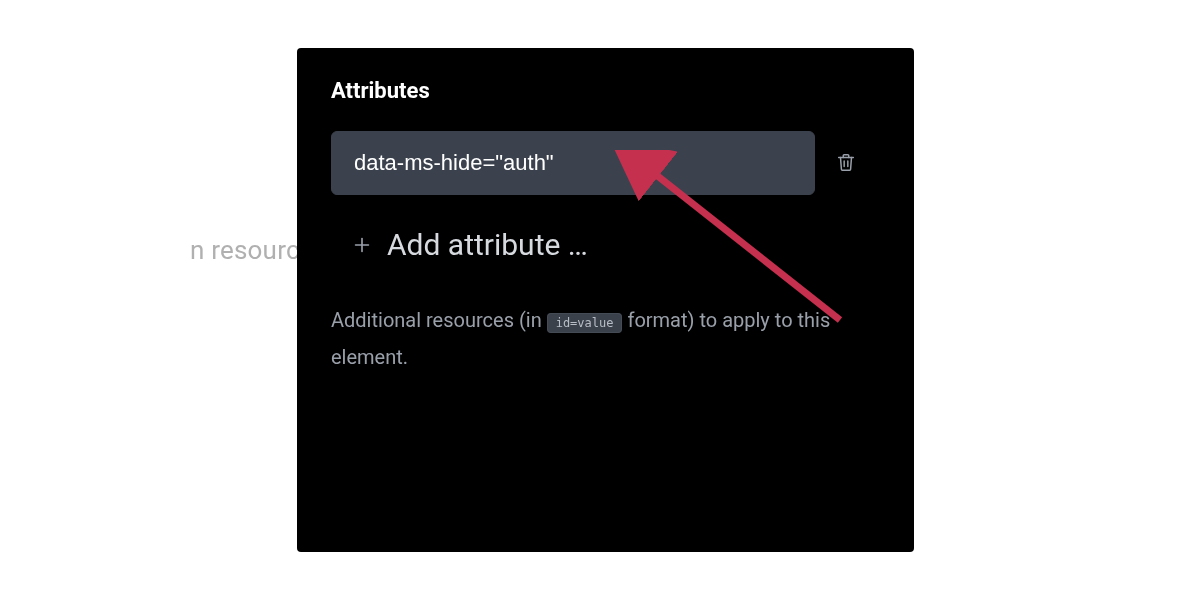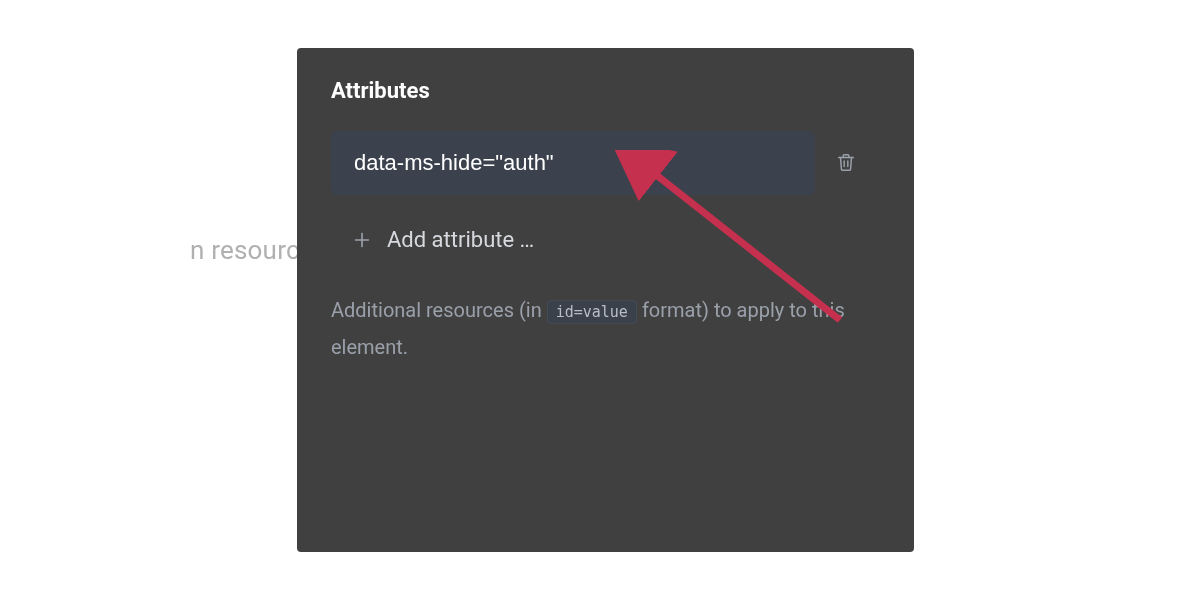--- a/index.html
+++ b/index.html
@@ -18,21 +18,21 @@
       color: #b0b0b0;
       letter-spacing: 0.2px;
       user-select: none;
     }
     .panel {
       position: absolute;
       left: 297px;
       top: 48px;
       width: 617px;
       height: 504px;
-      background: #404040;
+      background: #000000;
       border-radius: 4px;
       padding: 30px 34px 30px 34px;
       color: #ffffff;
     }
     .panel-title {
       font-size: 22px;
       font-weight: 700;
       color: #ffffff;
       margin-bottom: 28px;
     }
@@ -63,39 +63,39 @@
       align-items: center;
       justify-content: center;
     }
     .trash-btn svg { width: 22px; height: 24px; stroke: #9aa0aa; }
     .add-row {
       display: flex;
       align-items: center;
       gap: 14px;
       padding: 10px 6px 10px 20px;
       color: #d6d9de;
-      font-size: 22px;
+      font-size: 30px;
       cursor: pointer;
       width: fit-content;
       margin-bottom: 30px;
     }
     .plus-icon {
       width: 22px; height: 22px;
       display: inline-flex; align-items: center; justify-content: center;
     }
     .plus-icon svg { stroke: #9aa0aa; }
     .helper {
       color: #9aa0aa;
       font-size: 20px;
       line-height: 1.85;
       max-width: 520px;
     }
     .helper code {
       font-family: ui-monospace, SFMono-Regular, Menlo, Consolas, monospace;
-      font-size: 15px;
+      font-size: 12px;
       background: #3a414b;
       border: 1px solid #444b55;
       border-radius: 4px;
       padding: 2px 8px;
       color: #b9bec6;
     }
     
     .arrow {
       position: absolute;
       left: 610px;

